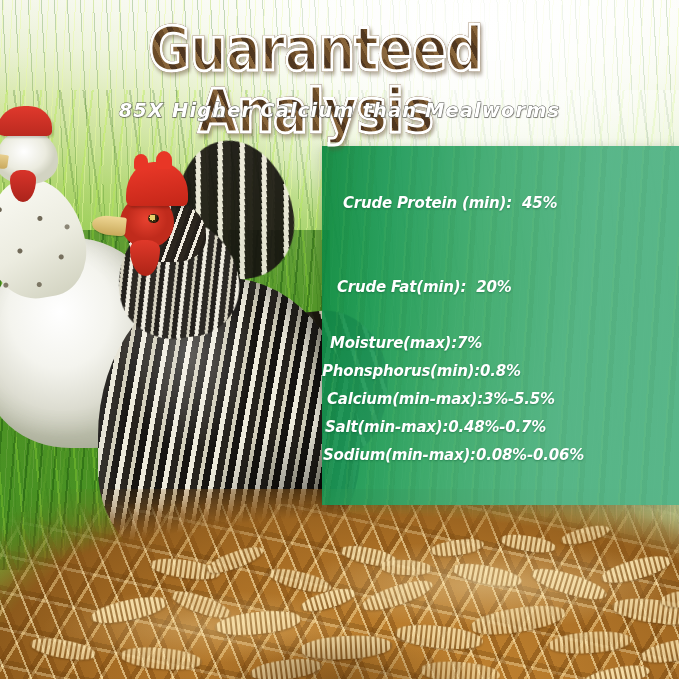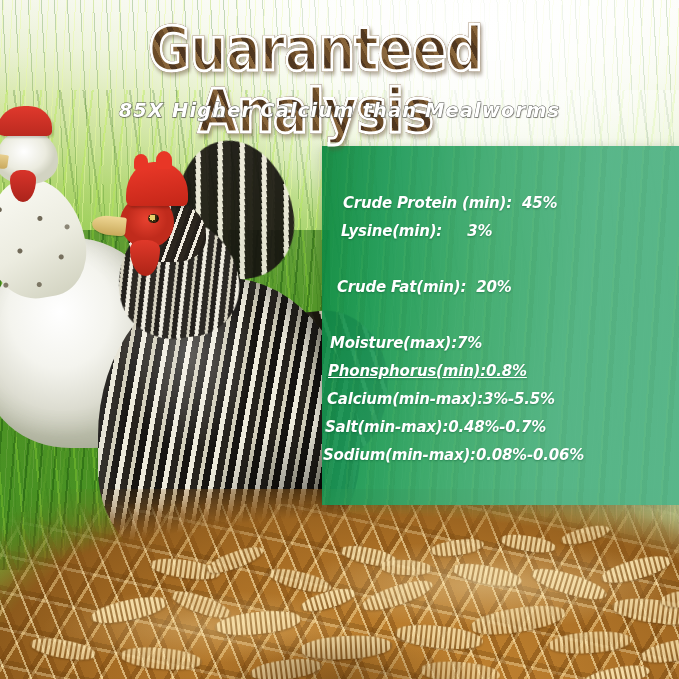--- a/index.html
+++ b/index.html
@@ -399,24 +399,23 @@
       <div class="grub" style="left: 170px; top: 596px; width: 62px; height: 17px; transform: rotate(19deg); opacity: 0.79;"></div>
       <div class="grub" style="left: 300px; top: 592px; width: 56px; height: 16px; transform: rotate(-16deg); opacity: 0.93;"></div>
       <div class="grub" style="left: 380px; top: 560px; width: 52px; height: 15px; transform: rotate(3deg); opacity: 0.79;"></div>
       <div class="grub" style="left: 660px; top: 590px; width: 60px; height: 17px; transform: rotate(-5deg); opacity: 0.79;"></div>
     </div>
   <div class="worm-hi"></div>
 
   <div class="spec-panel">
     <ul class="spec-list" id="spec-list">
         <li class="spec-row" style="left: 21px; top: 48px;">Crude Protein (min):  45%</li>
-        <li class="spec-row" style="left: 19px; top: 76px;">Lysine(min):     3%</li>
         <li class="spec-row" style="left: 15px; top: 132px;">Crude Fat(min):  20%</li>
         <li class="spec-row" style="left: 8px; top: 188px;">Moisture(max):7%</li>
-        <li class="spec-row" style="left: 6px; top: 216px; text-decoration: underline;">Phonsphorus(min):0.8%</li>
+        <li class="spec-row" style="left: 0; top: 216px;">Phonsphorus(min):0.8%</li>
         <li class="spec-row" style="left: 5px; top: 244px;">Calcium(min-max):3%-5.5%</li>
         <li class="spec-row" style="left: 3px; top: 272px;">Salt(min-max):0.48%-0.7%</li>
         <li class="spec-row" style="left: 1px; top: 300px;">Sodium(min-max):0.08%-0.06%</li>
       </ul>
   </div>
 
   <div class="title-wrap">
     <span class="title">Guaranteed Analysis</span>
   </div>
   <div class="subtitle">85X Higher Calcium than Mealworms</div>

